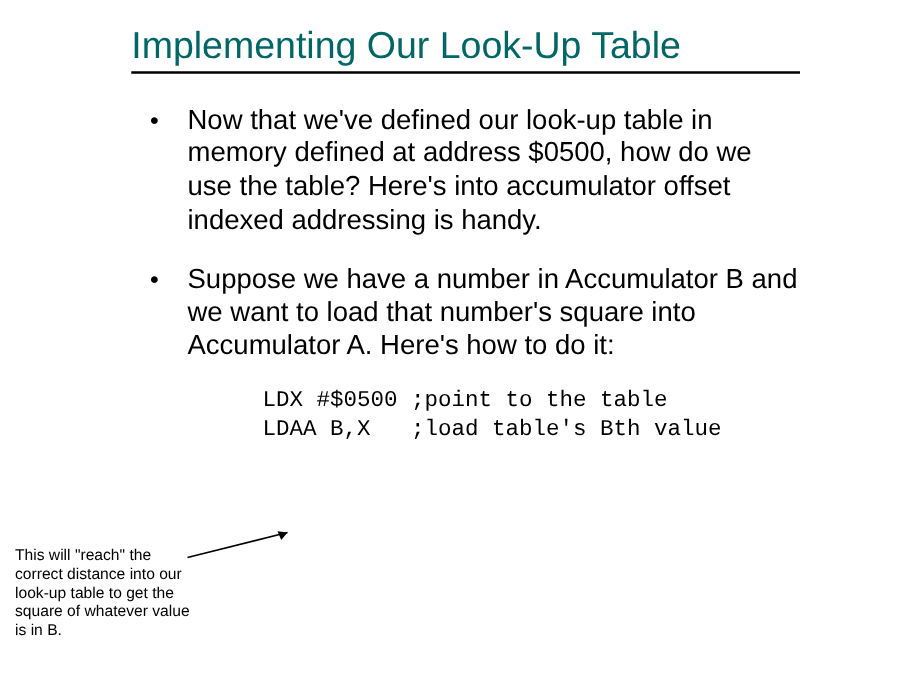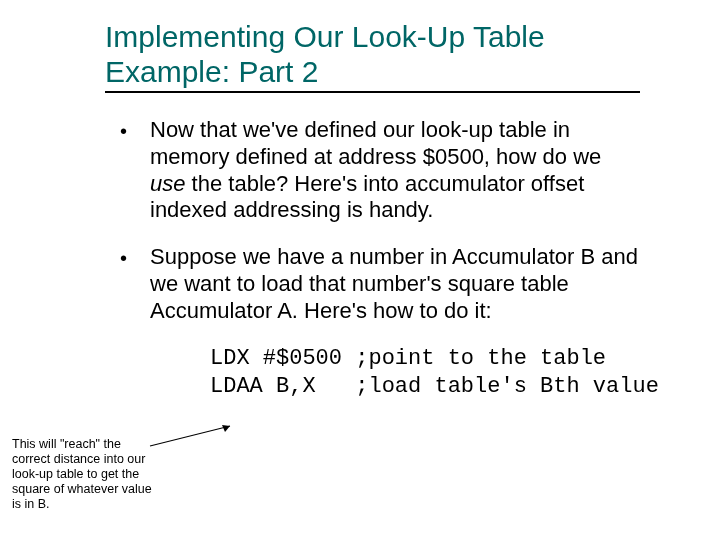--- a/index.html
+++ b/index.html
@@ -41,24 +41,24 @@
     line-height: 1.22;
   }
   .bullet-dot {
     flex: 0 0 30px;
     font-size: 20px;
     padding-top: 2px;
   }
   .bullet-text {
     flex: 1;
   }
-  .italic { font-style: italic; }
+  .italic { }
   .code-block {
     font-family: "Courier New", Courier, monospace;
-    font-size: 22px;
+    font-size: 18px;
     margin-left: 170px;
     margin-top: 6px;
     white-space: pre;
     line-height: 1.28;
     color: #000;
   }
   .annotation {
     position: absolute;
     left: 12px;
     bottom: 28px;
@@ -76,36 +76,35 @@
   }
   .arrow svg { width: 100%; height: 100%; }
 </style>
 </head>
 <body>
 
 <div class="slide">
 
   <h1 class="title">
     <span class="title-line1">Implementing Our Look-Up Table</span>
-    <span>Example: Part 2</span>
   </h1>
 
   <div class="bullets">
 
     <div class="bullet">
       <div class="bullet-dot">•</div>
       <div class="bullet-text">
         <span>Now that we've defined our look-up table in memory defined at address $0500, how do we </span><span class="italic">use</span><span> the table?  Here's into accumulator offset indexed addressing is handy.</span>
       </div>
     </div>
 
     <div class="bullet">
       <div class="bullet-dot">•</div>
       <div class="bullet-text">
-        <span>Suppose we have a number in Accumulator B and we want to load that number's square table Accumulator A.  Here's how to do it:</span><span class="italic"></span><span></span>
+        <span>Suppose we have a number in Accumulator B and we want to load that number's square into Accumulator A.  Here's how to do it:</span><span class="italic"></span><span></span>
       </div>
     </div>
 
   </div>
 
   <div class="code-block"><span>LDX #$0500 ;point to the table</span>
 <span>LDAA B,X   ;load table's Bth value</span></div>
 
   <div class="annotation">This will "reach" the correct distance into our look-up table to get the square of whatever value is in B.</div>
 

